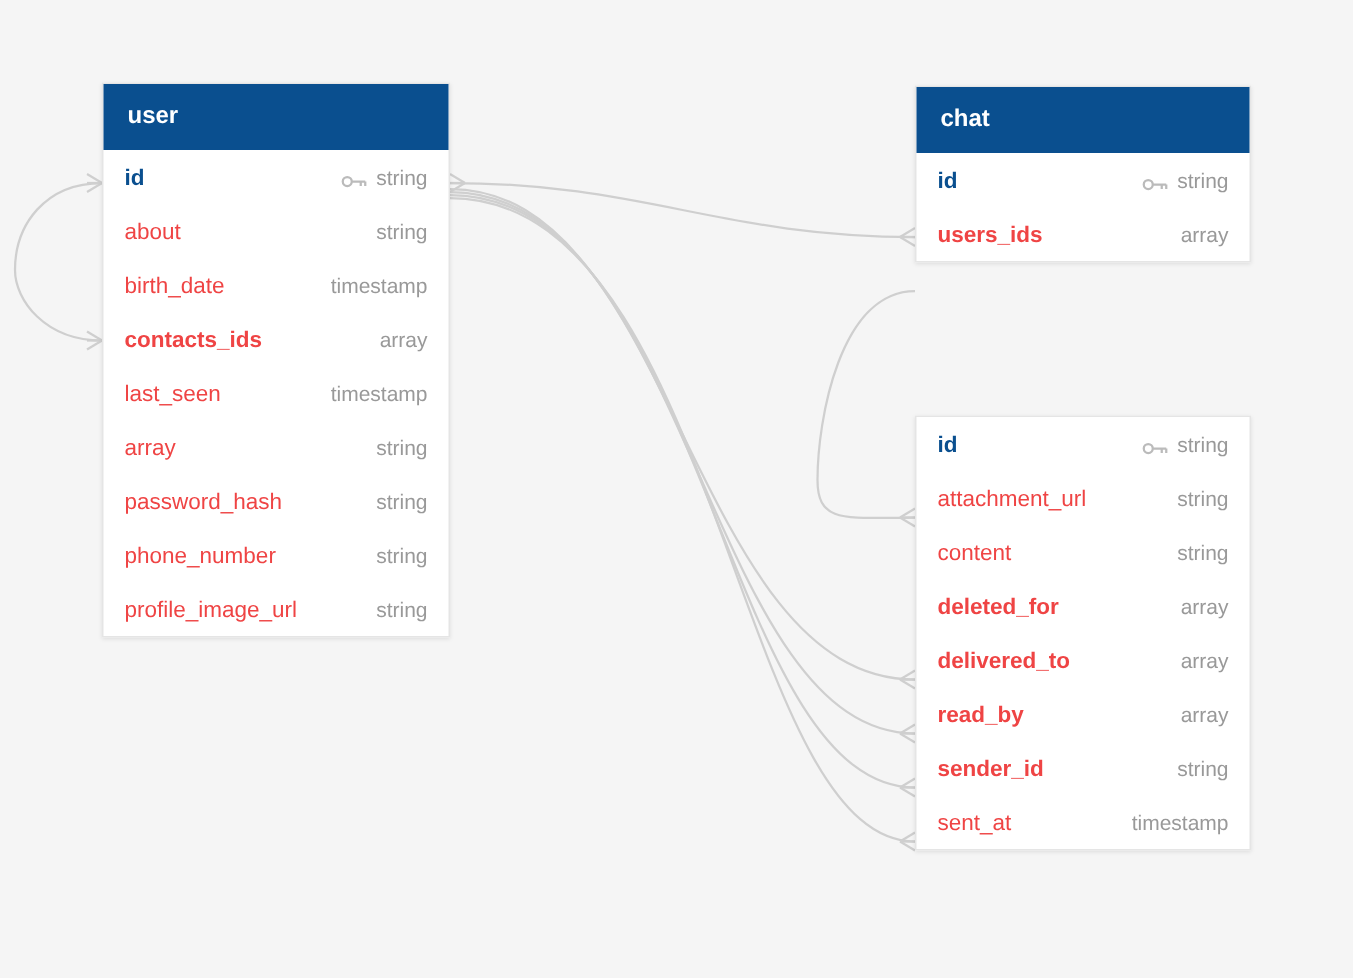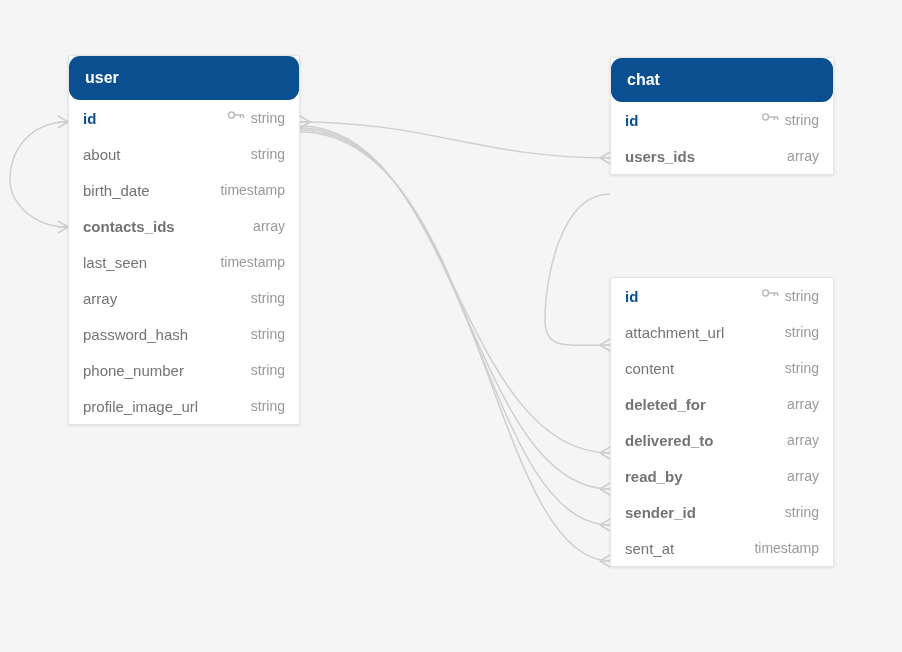--- a/index.html
+++ b/index.html
@@ -33,45 +33,44 @@
     background: #fff;
     box-shadow: 0 1px 3px rgba(0,0,0,0.1);
     border: 1px solid #e5e5e5;
   }
   .entity-header {
     background: #0a4f8f;
     color: #fff;
     font-weight: 600;
     font-size: 16px;
     padding: 13px 16px 13px 16px;
-    border-radius: 11px;
   }
   .field-row {
     display: flex;
     justify-content: space-between;
     align-items: center;
     padding: 8px 14px;
     font-size: 15px;
     height: 36px;
   }
   .field-name {
-    color: #737373;
+    color: #ef4444;
   }
   .field-name.pk {
     color: #0a4f8f;
     font-weight: 600;
   }
   .field-name.bold {
     font-weight: 600;
   }
   .field-type {
     color: #999;
     font-size: 14px;
     display: flex;
-    align-items: flex-start;
+    align-items: flex-end;
     gap: 6px;
   }
   .key-icon {
     color: #bbb;
     display: inline-flex;
     align-items: center;
   }
   
   #entity-user { left: 68px; top: 55px; width: 232px; }
   #entity-chat { left: 610px; top: 57px; width: 224px; }

